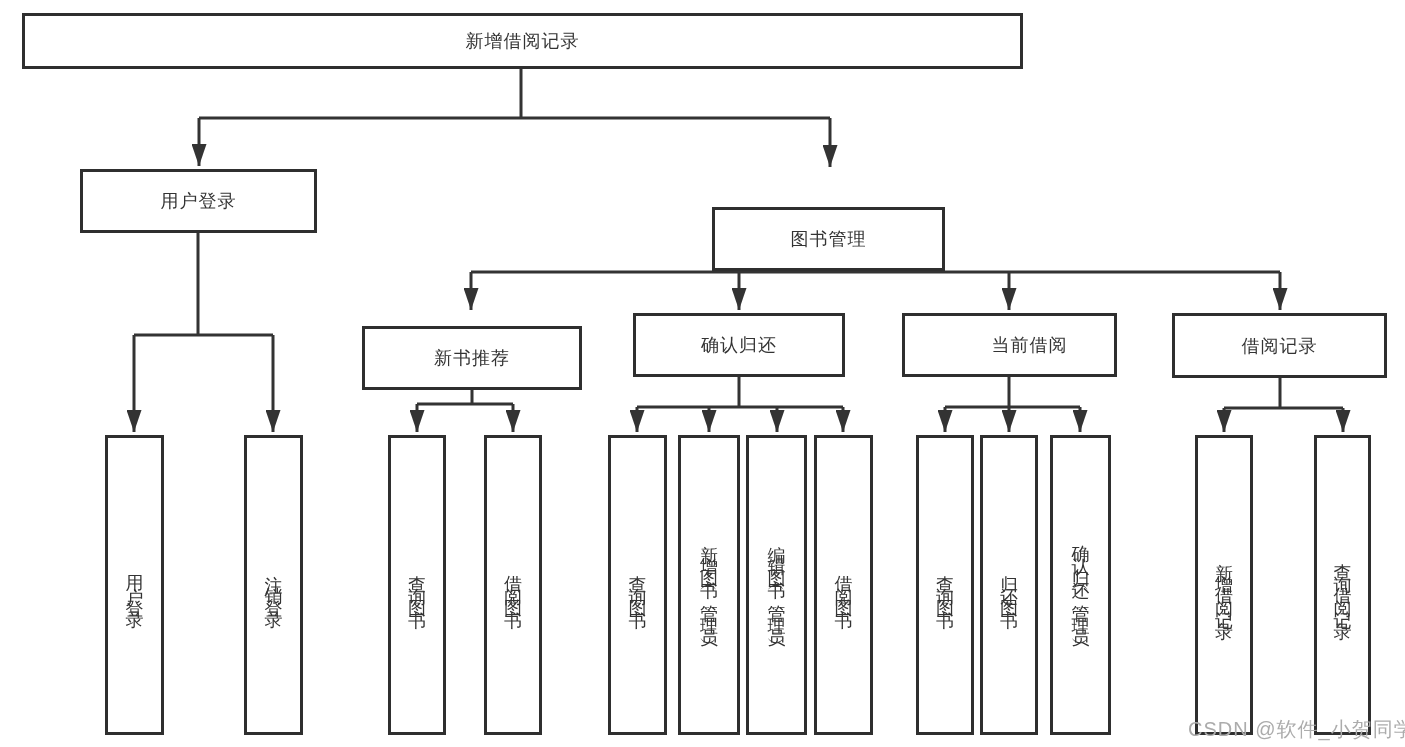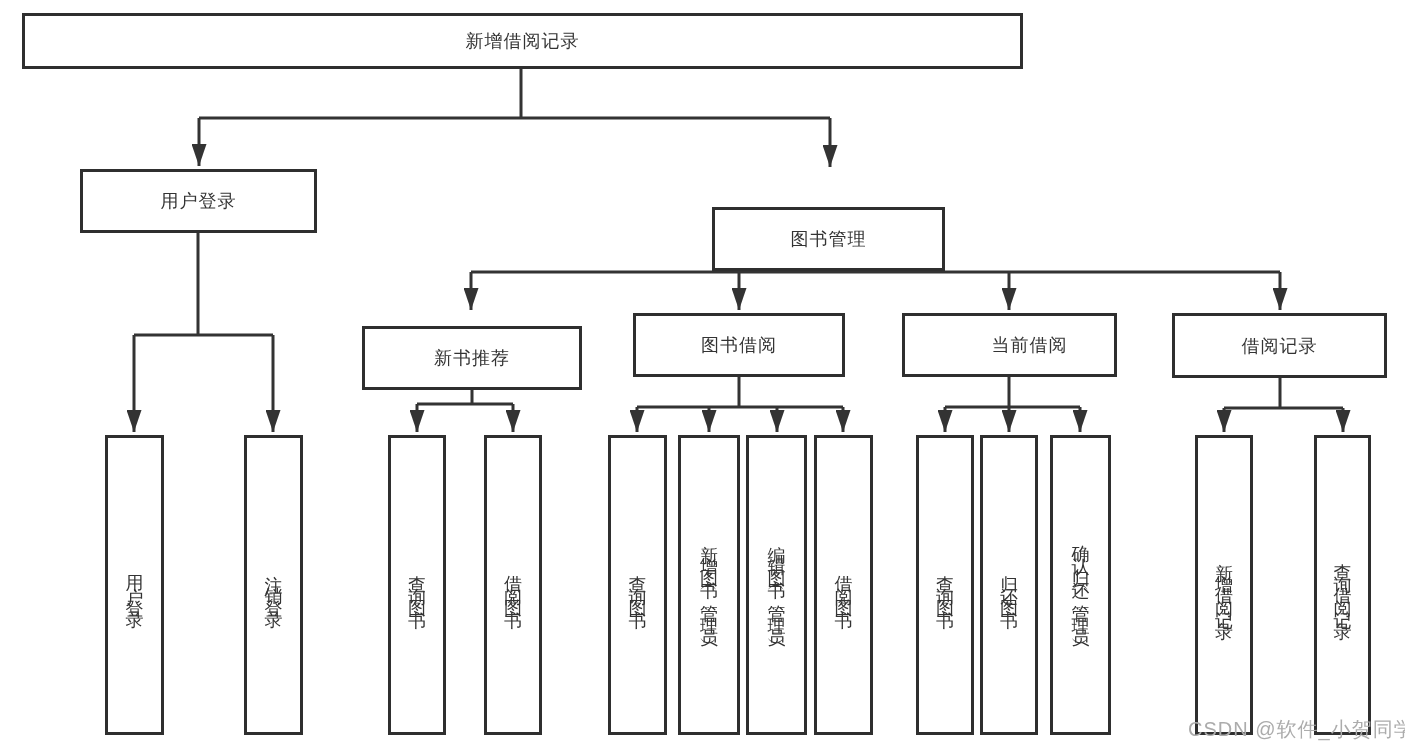--- a/index.html
+++ b/index.html
@@ -110,21 +110,21 @@
     <span>用户登录</span>
   </div>
   <div class="node" style="left: 712px; top: 170px; width: 233px; height: 64px; border-color: rgb(47, 47, 47); color: rgb(51, 51, 51); margin-top: 37px;">
     <span>图书管理</span>
   </div>
 
   <div class="node" style="left: 362px; top: 326px; width: 220px; height: 64px; border-color: rgb(47, 47, 47); color: rgb(51, 51, 51); font-family: Liberation Serif, serif;">
     <span>新书推荐</span>
   </div>
   <div class="node" style="left: 633px; top: 313px; width: 212px; height: 64px; border-color: rgb(47, 47, 47); color: rgb(51, 51, 51);">
-    <span>图书借阅</span>
+    <span>确认归还</span>
   </div>
   <div class="node" style="left: 902px; top: 313px; width: 215px; height: 64px; border-color: rgb(47, 47, 47); color: rgb(51, 51, 51); padding-left: 40px;">
     <span>当前借阅</span>
   </div>
   <div class="node" style="left: 1172px; top: 313px; width: 215px; height: 65px; border-color: rgb(47, 47, 47); color: rgb(51, 51, 51);">
     <span>借阅记录</span>
   </div>
 
   <div class="node leaf" style="left: 105px; width: 59px; border-color: rgb(47, 47, 47); color: rgb(51, 51, 51);">
     <span class="vtext">用户登录</span>

